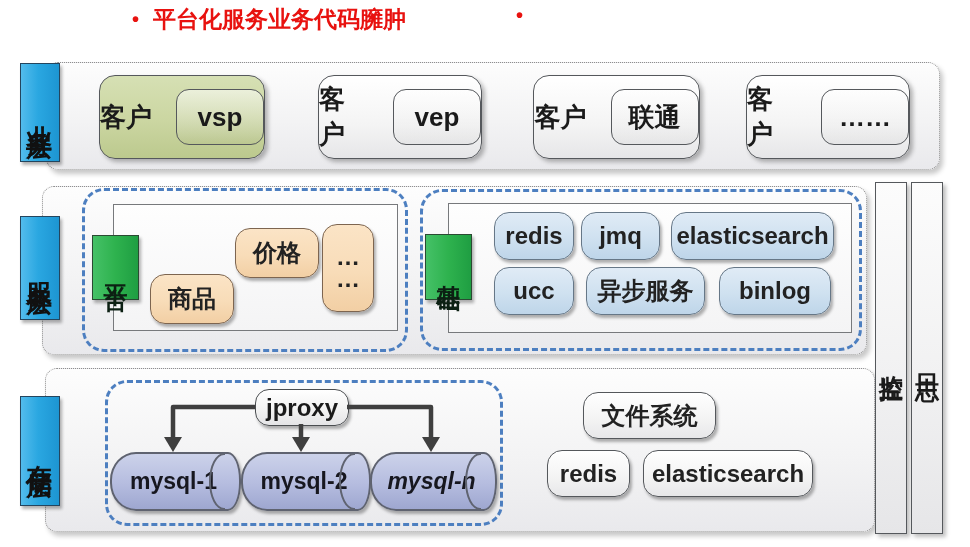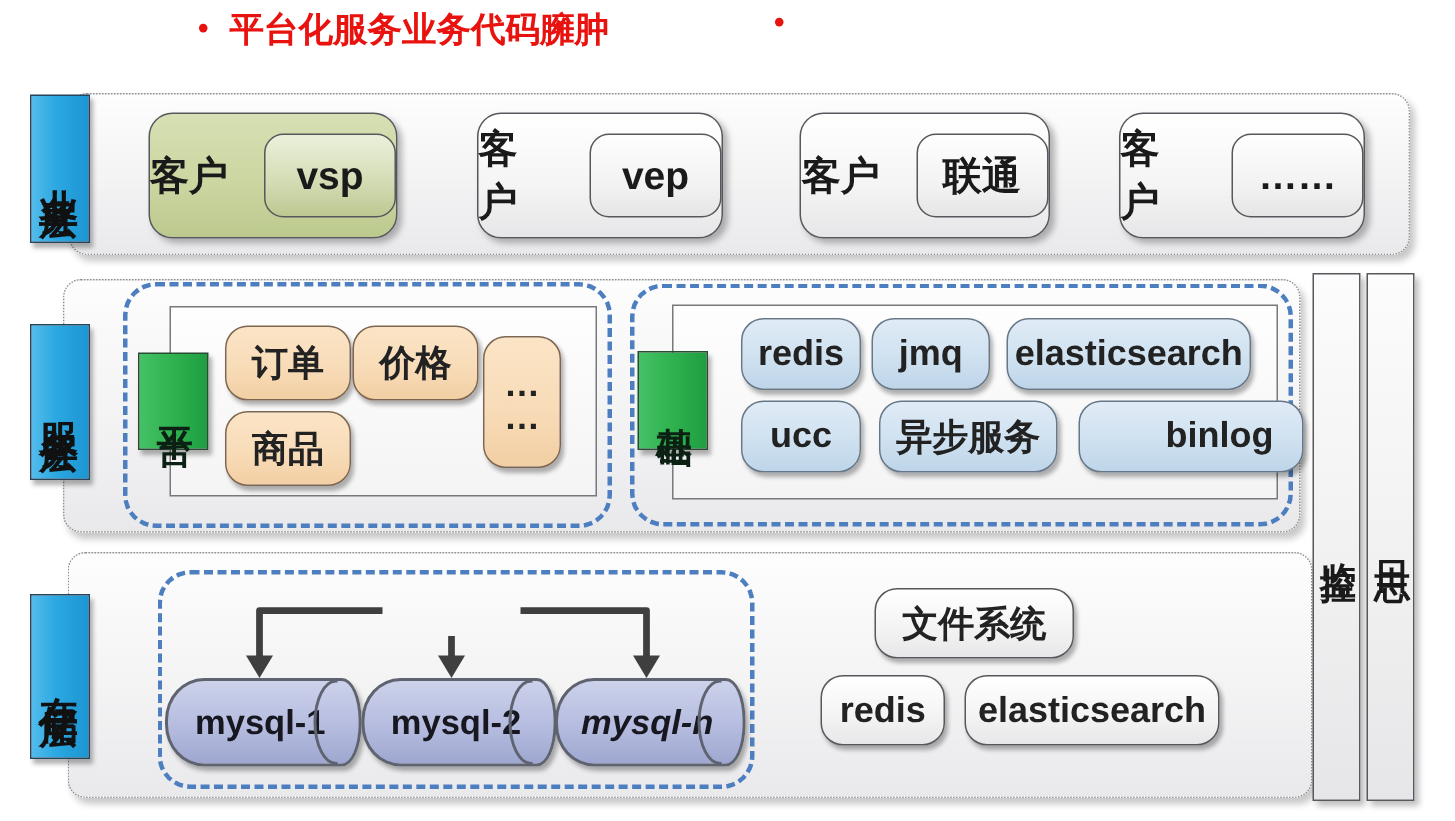--- a/index.html
+++ b/index.html
@@ -90,30 +90,30 @@
   }
   .chip.blue{
     background:linear-gradient(180deg,#e0ebf6 0%,#cfe1f0 55%,#bed5e9 100%);
     border:1.5px solid #667787;
   }
   .chip.white{
     background:linear-gradient(180deg,#ffffff 0%,#f3f3f3 60%,#e7e7e9 100%);
     border:1.6px solid #55585c;
   }
   .chip-order{left:150px;top:217px;width:82px;height:48px;}
-  .chip-price{left:235px;top:217px;width:82px;height:48px;font-family:Liberation Serif, serif;}
+  .chip-price{left:235px;top:228px;width:82px;height:48px;font-family:Liberation Serif, serif;}
   .chip-product{left:150px;top:274px;width:82px;height:48px;}
   .chip-user{left:235px;top:274px;width:82px;height:48px;}
   .chip-more{left:322px;top:224px;width:50px;height:86px;flex-direction:column;gap:8px;line-height:14px;}
   .chip-redis{left:494px;top:212px;width:78px;height:46px;}
   .chip-jmq{left:581px;top:212px;width:77px;height:46px;}
   .chip-es{left:671px;top:212px;width:161px;height:46px;}
   .chip-ucc{left:494px;top:267px;width:78px;height:46px;}
   .chip-async{left:586px;top:267px;width:117px;height:46px;}
-  .chip-binlog{left:719px;top:267px;width:110px;height:46px;padding-left:38px;}
+  .chip-binlog{left:719px;top:267px;width:110px;height:46px;}
   
   .side-bar{
     position:absolute;top:182px;height:350px;width:30px;
     border:1.5px solid #55585c;
     background:linear-gradient(180deg,#fcfcfc 0%,#f0f0f1 60%,#e6e6e8 100%);
     box-shadow:3px 3px 4px rgba(0,0,0,0.25);
     display:flex;align-items:center;justify-content:center;
     writing-mode:vertical-rl;text-orientation:upright;
     font-size:24px;font-weight:bold;letter-spacing:3px;
   }
@@ -186,21 +186,20 @@
     <span class="pill">联通</span>
   </div>
   <div class="client client3">
     <span>客户</span>
     <span class="pill">……</span>
   </div>
 
   <div class="dashed dash-platform"></div>
   <div class="group-rect rect-platform"></div>
   <div class="tag tag-platform">平台</div>
-  <div class="chip orange chip-order">订单</div>
   <div class="chip orange chip-price">价格</div>
   <div class="chip orange chip-product">商品</div>
   <div class="chip orange chip-more">
     <span>…</span>
     <span>…</span>
   </div>
 
   <div class="dashed dash-base"></div>
   <div class="group-rect rect-base"></div>
   <div class="tag tag-base">基础</div>
@@ -208,20 +207,21 @@
   <div class="chip blue chip-jmq">jmq</div>
   <div class="chip blue chip-es">elasticsearch</div>
   <div class="chip blue chip-ucc">ucc</div>
   <div class="chip blue chip-async">异步服务</div>
   <div class="chip blue chip-binlog">binlog</div>
 
   <div class="side-bar bar-monitor">监控</div>
   <div class="side-bar bar-log">日志</div>
 
   <div class="dashed dash-db"></div>
+  <div class="proxy">jproxy</div>
 
   <div class="cyl cyl-1">
     <span>mysql-1</span>
     <i class="cap"></i>
   </div>
   <div class="cyl cyl-2">
     <span>mysql-2</span>
     <i class="cap"></i>
   </div>
   <div class="cyl cyl-3">

